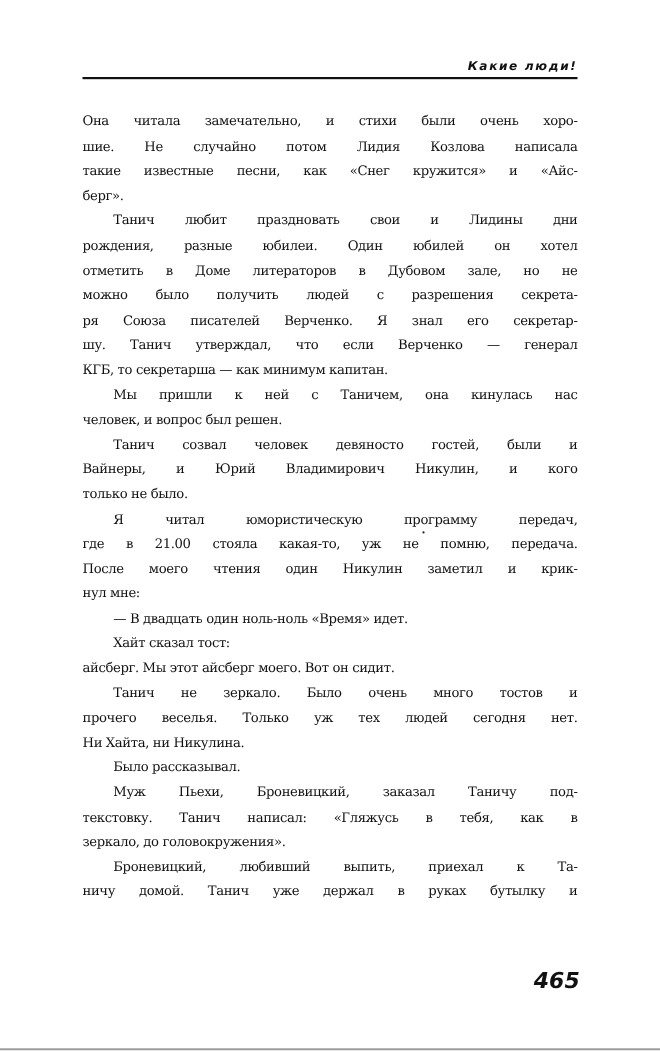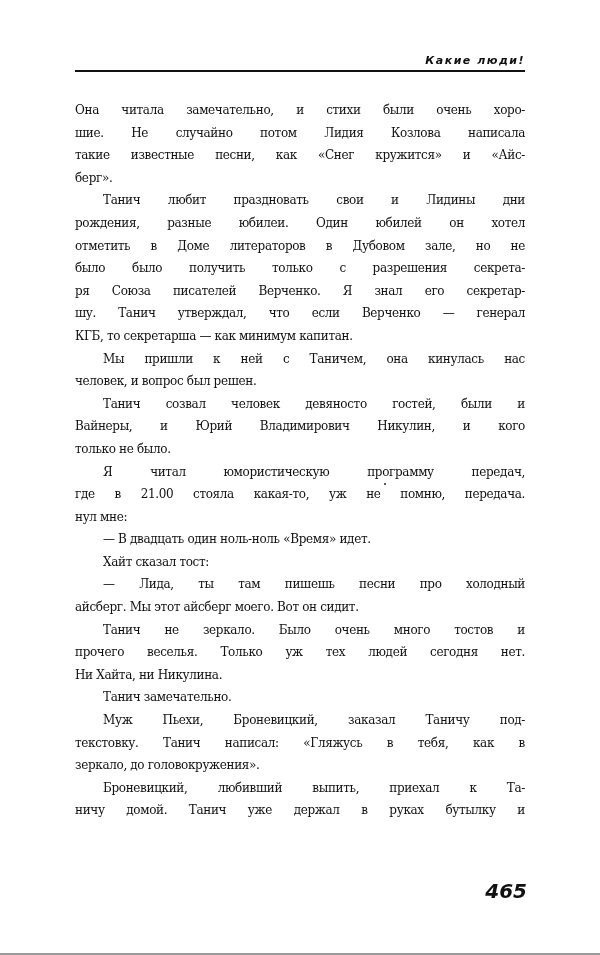--- a/index.html
+++ b/index.html
@@ -91,40 +91,40 @@
 </div>
 
 <div class="page-body">
   <span class="line justify">Она читала замечательно, и стихи были очень хоро-</span>
   <span class="line justify">шие. Не случайно потом Лидия Козлова написала</span>
   <span class="line justify">такие известные песни, как «Снег кружится» и «Айс-</span>
   <span class="line">берг».</span>
   <span class="line indent justify">Танич любит праздновать свои и Лидины дни</span>
   <span class="line justify">рождения, разные юбилеи. Один юбилей он хотел</span>
   <span class="line justify">отметить в Доме литераторов в Дубовом зале, но не</span>
-  <span class="line justify">было было получить только с разрешения секрета-</span>
+  <span class="line justify">можно было получить людей с разрешения секрета-</span>
   <span class="line justify">ря Союза писателей Верченко. Я знал его секретар-</span>
   <span class="line justify">шу. Танич утверждал, что если Верченко — генерал</span>
   <span class="line">КГБ, то секретарша — как минимум капитан.</span>
   <span class="line indent justify">Мы пришли к ней с Таничем, она кинулась нас</span>
   <span class="line">человек, и вопрос был решен.</span>
   <span class="line indent justify">Танич созвал человек девяносто гостей, были и</span>
   <span class="line justify">Вайнеры, и Юрий Владимирович Никулин, и кого</span>
   <span class="line">только не было.</span>
   <span class="line indent justify">Я читал юмористическую программу передач,</span>
   <span class="line justify">где в 21.00 стояла какая-то, уж не помню, передача.</span>
+  <span class="line justify">После моего чтения один Никулин заметил и крик-</span>
   <span class="line">нул мне:</span>
   <span class="line indent">— В двадцать один ноль-ноль «Время» идет.</span>
   <span class="line indent">Хайт сказал тост:</span>
-  <span class="line indent justify">— Лида, ты там пишешь песни про холодный</span>
   <span class="line">айсберг. Мы этот айсберг моего. Вот он сидит.</span>
   <span class="line indent justify">Танич не зеркало. Было очень много тостов и</span>
   <span class="line justify">прочего веселья. Только уж тех людей сегодня нет.</span>
   <span class="line">Ни Хайта, ни Никулина.</span>
-  <span class="line indent">Танич замечательно.</span>
+  <span class="line indent">Было рассказывал.</span>
   <span class="line indent justify">Муж Пьехи, Броневицкий, заказал Таничу под-</span>
   <span class="line justify">текстовку. Танич написал: «Гляжусь в тебя, как в</span>
   <span class="line">зеркало, до головокружения».</span>
   <span class="line indent justify">Броневицкий, любивший выпить, приехал к Та-</span>
   <span class="line justify">ничу домой. Танич уже держал в руках бутылку и</span>
 </div>
 
 <div class="stray-dot"></div>
 
 <div class="page-number">465</div>

